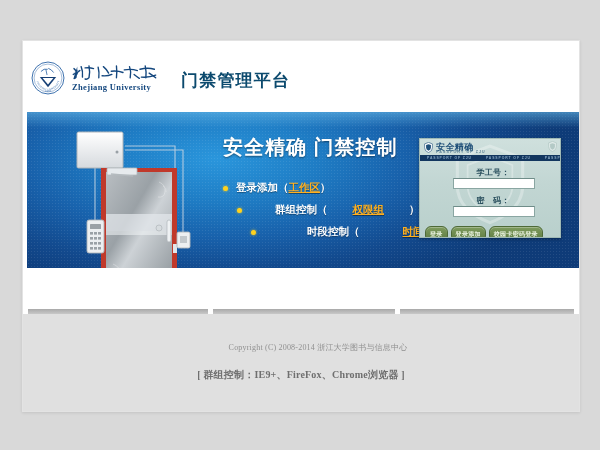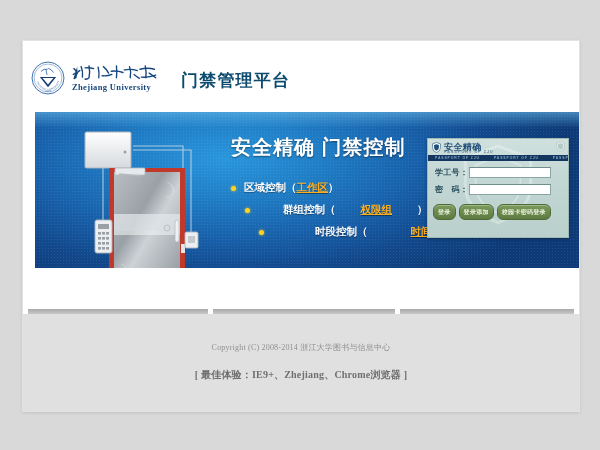--- a/index.html
+++ b/index.html
@@ -36,21 +36,21 @@
     margin-top:1px;font-weight:700;
   }
   #platform-title{
     position:absolute;left:158px;top:28px;
     font-size:17px;font-weight:bold;color:#0c4a6e;
     letter-spacing:1.2px;
   }
 
   
   #banner{
-    position:absolute;left:12px;top:71px;width:556px;height:156px;
+    position:absolute;left:4px;top:71px;width:556px;height:156px;
     background:
       radial-gradient(ellipse 62% 92% at 34% 30%, #2a96dc 0%, #1f7ec6 28%, #1861ab 55%, #12498d 78%, #0e3b78 100%);
     overflow:hidden;
   }
   #banner-dots{
     position:absolute;inset:0;
     background-image:radial-gradient(rgba(255,255,255,.085) 0.5px, transparent 0.6px);
     background-size:3px 3px;
     pointer-events:none;
   }
@@ -110,21 +110,21 @@
   }
   #panel-corner-shield{position:absolute;right:3px;top:2px;width:9px;height:11px;opacity:.55;}
   #panel-strip{
     position:absolute;left:0;top:16px;width:100%;height:6px;
     background:#12365f;color:#89a9c4;
     font-size:3.4px;letter-spacing:.9px;font-weight:bold;
     display:flex;align-items:center;overflow:hidden;white-space:nowrap;
   }
   #panel-strip span{padding:0 7px;}
   #panel-body{position:absolute;left:0;top:22px;width:100%;}
-  .field-row{display:flex;align-items:center;margin:6px 0 0 7px;}
+  .field-row{display:flex;align-items:center;margin:6px 0 0 7px;flex-direction:column;}
   .field-label{
     font-size:8px;color:#2a4f5e;font-weight:bold;width:34px;
     letter-spacing:.3px;white-space:nowrap;
   }
   .field-input{
     width:82px;height:11px;background:#ffffff;
     border:1px solid #8aa6a2;border-top-color:#6f8d89;
     padding:0 2px;font-size:8px;color:#222;
     box-sizing:border-box;outline:none;
   }
@@ -143,21 +143,21 @@
     background:linear-gradient(to bottom,#a9a9a9,#c8c8c8);
   }
   .base-notch{position:absolute;top:0;width:5px;height:5px;background:#ffffff;}
   #site-footer{
     position:absolute;left:0;top:273px;width:556px;height:97px;
     background:#e0e0e0;
   }
   #copyright-line{
     position:absolute;top:28px;width:100%;text-align:center;
     font-family:"Liberation Serif","DejaVu Serif",serif;
-    font-size:8px;color:#909090;letter-spacing:.2px;
+    font-size:8px;color:#909090;letter-spacing:.2px;padding-left:17px;
   }
   #browser-line{
     position:absolute;top:54px;width:100%;text-align:center;
     font-family:"Liberation Serif","DejaVu Serif",serif;
     font-size:10px;color:#6f6f6f;font-weight:bold;letter-spacing:.2px;
   }
 </style>
 </head>
 <body>
 
@@ -288,21 +288,21 @@
 
       <rect x="128" y="108" width="13" height="16" rx="1.5" fill="#eceff1" stroke="#b0b6ba" stroke-width=".9"></rect>
       <rect x="131" y="112" width="7" height="7" fill="#c2c8cc"></rect>
     </svg>
 
     <div id="banner-copy">
       <div id="banner-headline">安全精确  门禁控制</div>
       <ul id="feature-list">
         <li class="ind-0">
           <span class="dot"></span>
-          <span>区域控制（</span>
+          <span>登录添加（</span>
             <span class="feat-accent">工作区</span>
             <span>）</span>
         </li>
         <li class="ind-1">
           <span class="dot"></span>
           <span>群组控制（</span>
             <span class="feat-accent">权限组</span>
             <span>）</span>
         </li>
         <li class="ind-2">
@@ -363,16 +363,16 @@
 
   <div id="banner-base">
     <div class="base-notch" style="left:0;"></div>
     <div class="base-notch" style="left:185px;"></div>
     <div class="base-notch" style="left:372px;"></div>
     <div class="base-notch" style="left:551px;"></div>
   </div>
 
   <div id="site-footer">
     <div id="copyright-line">Copyright (C) 2008-2014 浙江大学图书与信息中心</div>
-    <div id="browser-line">[ 最佳体验：IE9+、Zhejiang、Chrome浏览器 ]</div>
+    <div id="browser-line">[ 群组控制：IE9+、FireFox、Chrome浏览器 ]</div>
   </div>
 
 </div>
 
 </body></html>

